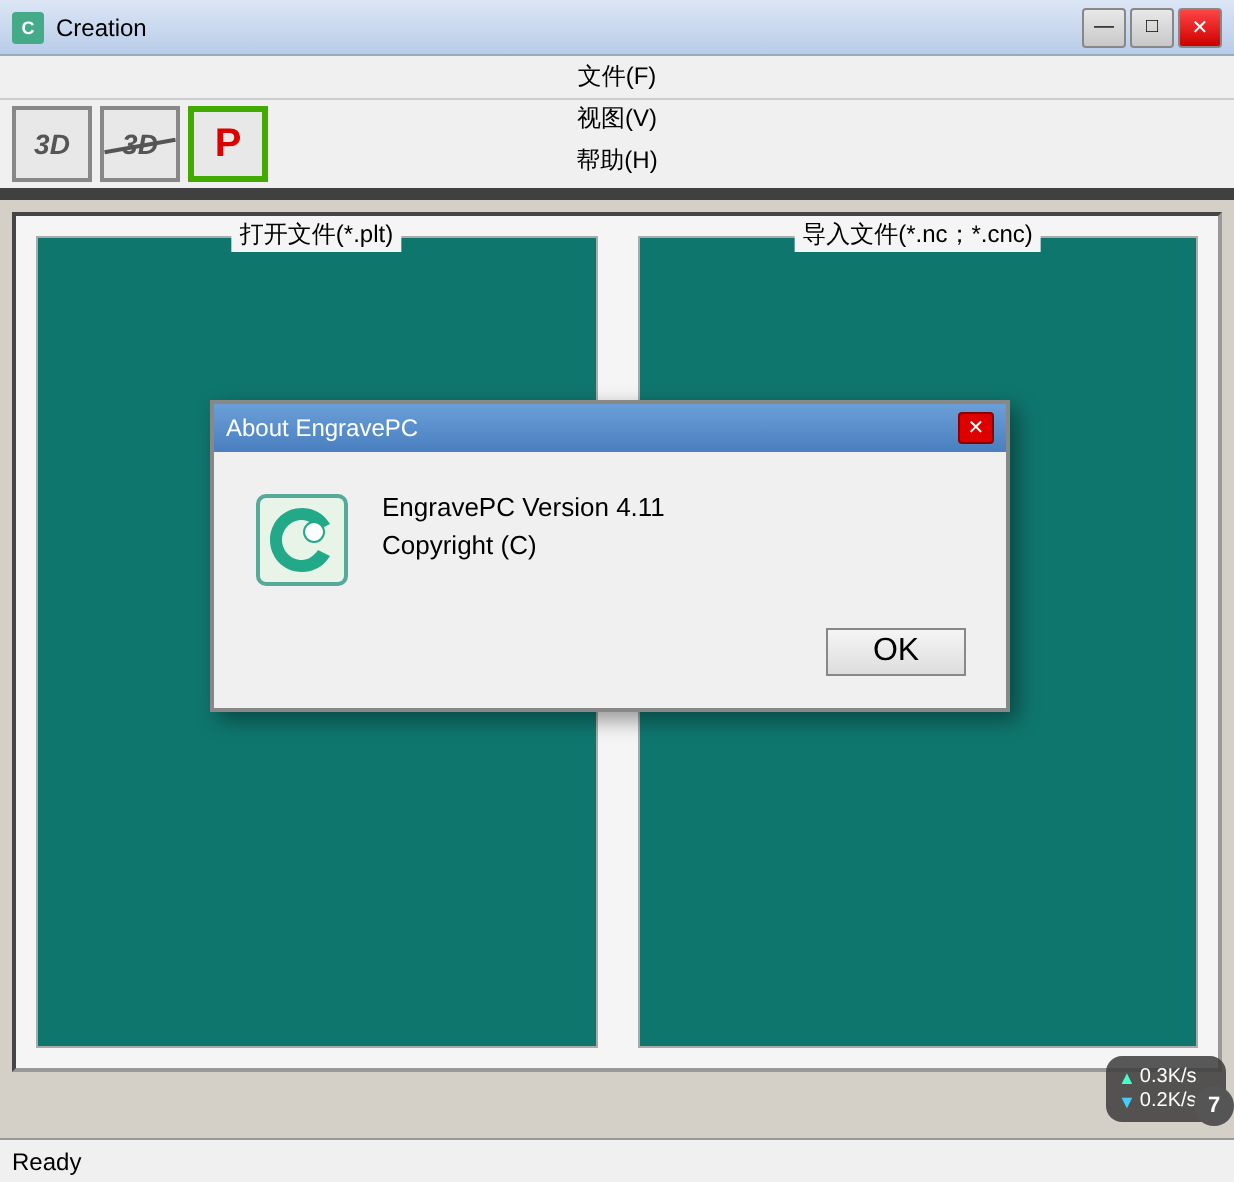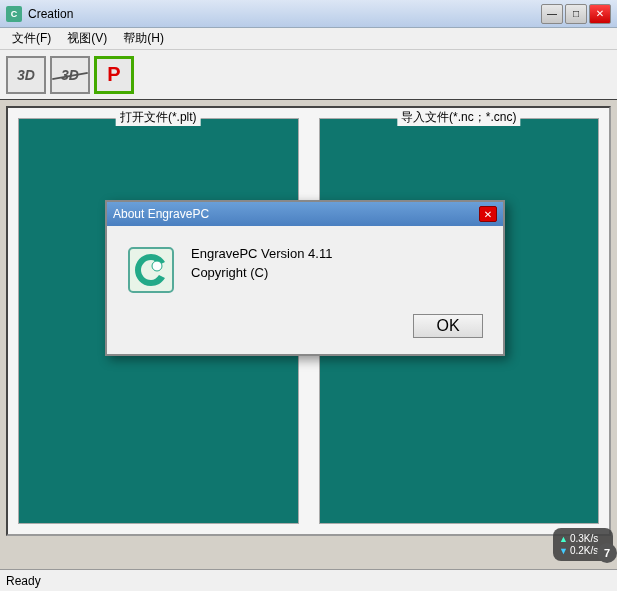--- a/index.html
+++ b/index.html
@@ -53,36 +53,37 @@
     .title-btn.close { background: linear-gradient(to bottom, #f44, #c00); color: white; }
 
     
     .menu-bar {
       background: #f0f0f0;
       height: 22px;
       display: flex;
       align-items: center;
       padding: 0 4px;
       border-bottom: 1px solid #ccc;
+      flex-direction: column;
     }
     .menu-item {
       padding: 2px 8px;
       cursor: pointer;
       font-size: 12px;
     }
 
     
     .toolbar {
       background: #f0f0f0;
       height: 50px;
       display: flex;
       align-items: center;
       padding: 4px 6px;
       gap: 4px;
-      border-bottom: 1px solid #404040;
+      border-bottom: 6px solid #404040;
     }
     .tool-btn {
       width: 40px;
       height: 38px;
       border: 2px solid #888;
       background: #e8e8e8;
       display: flex; align-items: center; justify-content: center;
       cursor: pointer;
       font-weight: bold;
       font-size: 14px;

